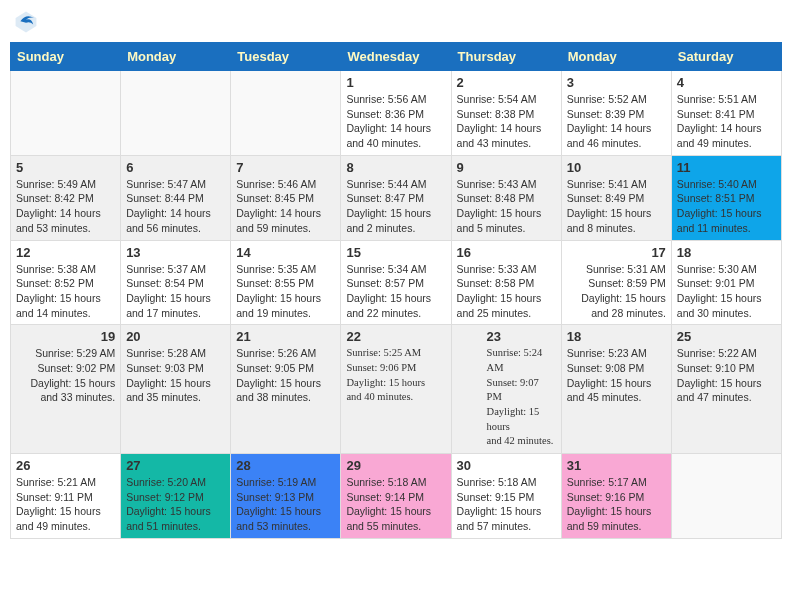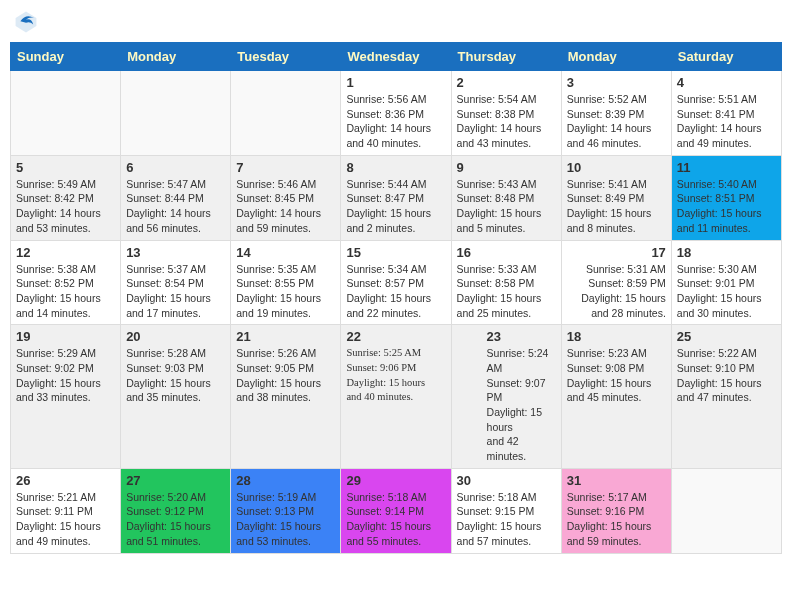--- a/index.html
+++ b/index.html
@@ -251,21 +251,21 @@
         </td>
         <td style="background: rgb(255, 255, 255);">
           <span class="cell-date">18</span>
           <div class="cell-info" style="white-space: pre-line;">Sunrise: 5:30 AM
 Sunset: 9:01 PM
 Daylight: 15 hours
 and 30 minutes.</div>
         </td>
       </tr>
       <tr>
-        <td style="background: rgb(240, 240, 240);">
+        <td style="background: rgb(240, 240, 240); text-align: right;">
           <span class="cell-date">19</span>
           <div class="cell-info" style="white-space: pre-line;">Sunrise: 5:29 AM
 Sunset: 9:02 PM
 Daylight: 15 hours
 and 33 minutes.</div>
         </td>
         <td style="background: rgb(240, 240, 240);">
           <span class="cell-date">20</span>
           <div class="cell-info" style="white-space: pre-line;">Sunrise: 5:28 AM
 Sunset: 9:03 PM
@@ -281,21 +281,21 @@
         </td>
         <td style="background: rgb(240, 240, 240);">
           <span class="cell-date">22</span>
           <div class="cell-info" style="white-space: pre-line; font-family: Liberation Serif, serif;">Sunrise: 5:25 AM
 Sunset: 9:06 PM
 Daylight: 15 hours
 and 40 minutes.</div>
         </td>
         <td style="background: rgb(240, 240, 240); padding-left: 35px;">
           <span class="cell-date">23</span>
-          <div class="cell-info" style="white-space: pre-line;">Sunrise: 5:24 AM
+          <div class="cell-info" style="white-space: pre-line; font-family: Liberation Serif, serif;">Sunrise: 5:24 AM
 Sunset: 9:07 PM
 Daylight: 15 hours
 and 42 minutes.</div>
         </td>
         <td style="background: rgb(240, 240, 240);">
           <span class="cell-date">18</span>
           <div class="cell-info" style="white-space: pre-line;">Sunrise: 5:23 AM
 Sunset: 9:08 PM
 Daylight: 15 hours
 and 45 minutes.</div>
@@ -309,35 +309,35 @@
         </td>
       </tr>
       <tr>
         <td style="background: rgb(255, 255, 255);">
           <span class="cell-date">26</span>
           <div class="cell-info" style="white-space: pre-line;">Sunrise: 5:21 AM
 Sunset: 9:11 PM
 Daylight: 15 hours
 and 49 minutes.</div>
         </td>
-        <td style="background: #22c55e;">
+        <td style="background: #14b8a6;">
           <span class="cell-date">27</span>
           <div class="cell-info" style="white-space: pre-line;">Sunrise: 5:20 AM
 Sunset: 9:12 PM
 Daylight: 15 hours
 and 51 minutes.</div>
         </td>
         <td style="background: #3b82f6;">
           <span class="cell-date">28</span>
           <div class="cell-info" style="white-space: pre-line;">Sunrise: 5:19 AM
 Sunset: 9:13 PM
 Daylight: 15 hours
 and 53 minutes.</div>
         </td>
-        <td style="background: #d946ef;">
+        <td style="background: #f9a8d4;">
           <span class="cell-date">29</span>
           <div class="cell-info" style="white-space: pre-line;">Sunrise: 5:18 AM
 Sunset: 9:14 PM
 Daylight: 15 hours
 and 55 minutes.</div>
         </td>
         <td style="background: rgb(255, 255, 255);">
           <span class="cell-date">30</span>
           <div class="cell-info" style="white-space: pre-line;">Sunrise: 5:18 AM
 Sunset: 9:15 PM

